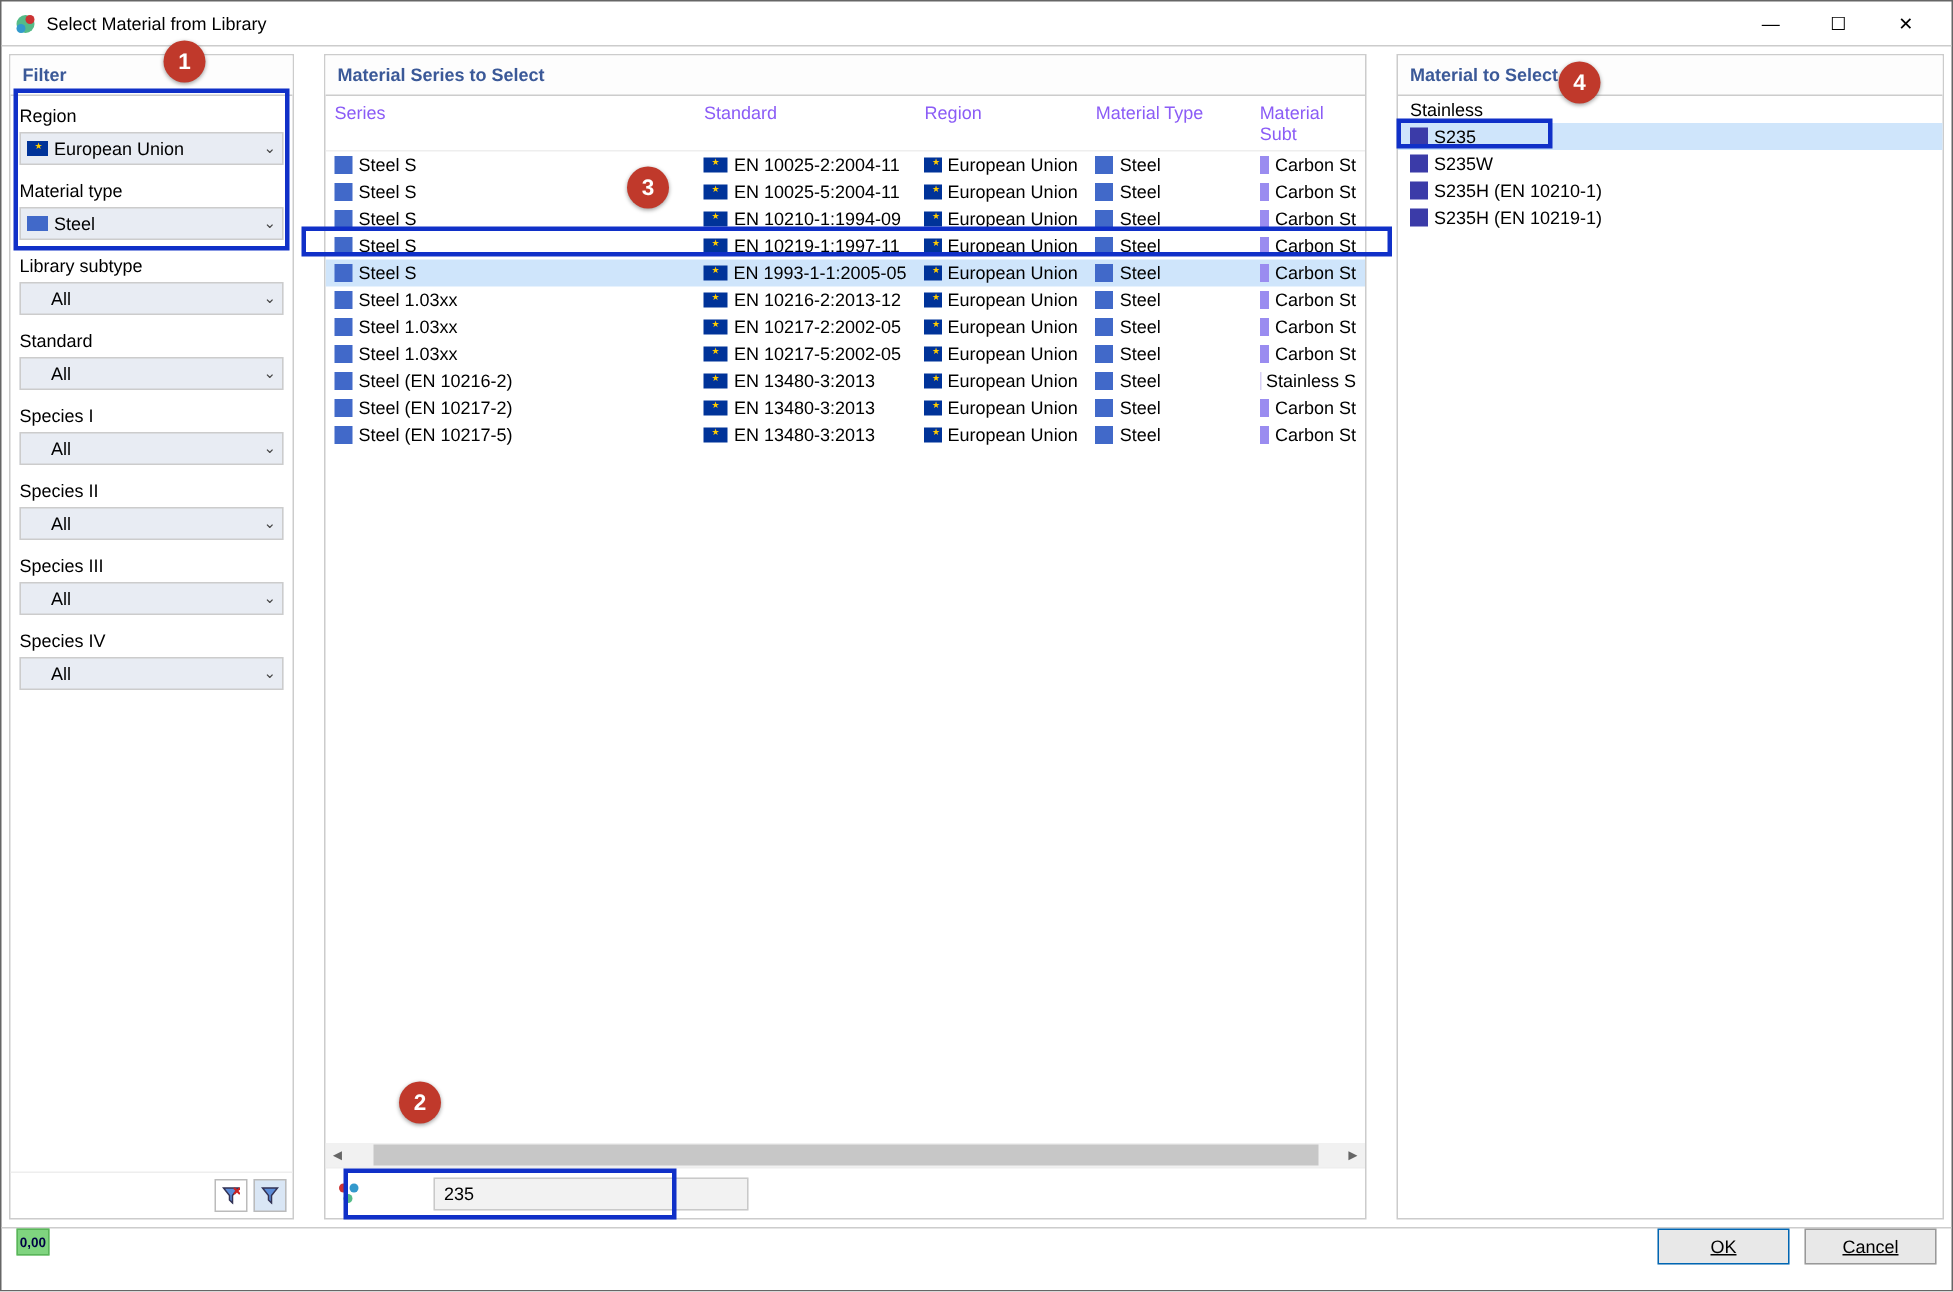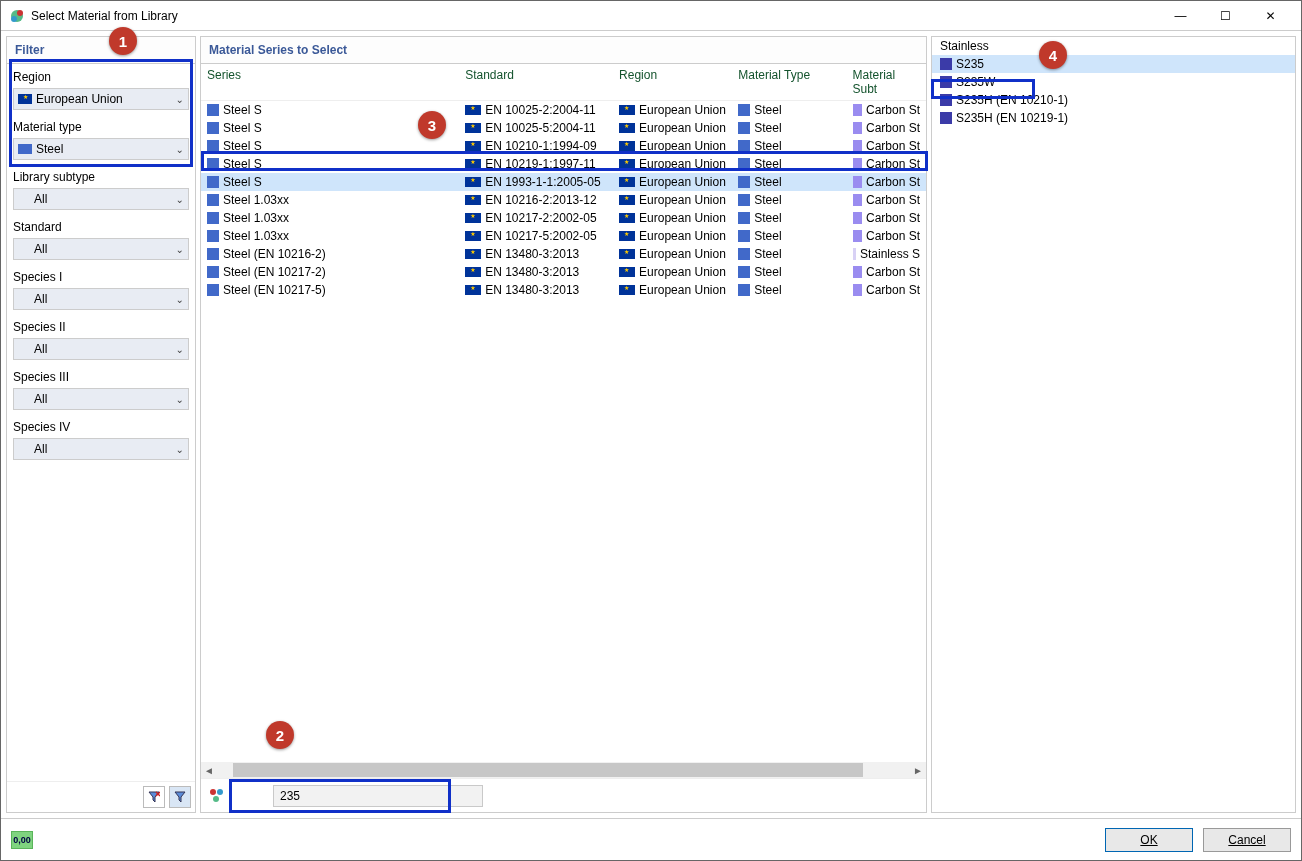--- a/index.html
+++ b/index.html
@@ -3,21 +3,21 @@
 <meta charset="utf-8">
 <style>
 * { box-sizing: border-box; margin: 0; padding: 0; }
 body { font-family: "Segoe UI", Tahoma, sans-serif; font-size: 12px; background: #fff; color: #000; }
 .window { width: 1302px; height: 861px; border: 1px solid #666; display: flex; flex-direction: column; position: relative; }
 .titlebar { height: 30px; display: flex; align-items: center; padding: 0 8px; border-bottom: 1px solid #ccc; }
 .titlebar .icon { width: 16px; height: 16px; margin-right: 6px; }
 .titlebar .title { flex: 1; font-size: 12px; }
 .winbtns { display: flex; }
 .winbtn { width: 45px; height: 29px; display: flex; align-items: center; justify-content: center; font-size: 12px; }
-.main { flex: 1; display: flex; padding: 5px; gap: 4px; overflow: hidden; }
+.main { flex: 1; display: flex; padding: 5px; gap: 20px; overflow: hidden; }
 .panel { border: 1px solid #ccc; display: flex; flex-direction: column; background: #fff; }
 .panel-header { color: #3b5998; font-weight: bold; padding: 6px 8px; border-bottom: 1px solid #ccc; background: #fdfdfd; font-size: 12px; }
 .filter-panel { width: 190px; }
 .filter-body { padding: 6px 6px; flex: 1; overflow: auto; }
 .filter-group { margin-bottom: 10px; }
 .filter-label { font-size: 12px; margin-bottom: 4px; display: block; }
 .filter-select { width: 100%; height: 22px; background: #e8ecf3; border: 1px solid #ccc; display: flex; align-items: center; padding: 0 4px; position: relative; cursor: pointer; }
 .filter-select .sel-icon { width: 14px; height: 10px; margin-right: 4px; display: inline-block; }
 .filter-select .sel-text { flex: 1; font-size: 12px; }
 .filter-select .chevron { font-size: 10px; color: #444; }
@@ -27,41 +27,41 @@
 .carbon-icon { width:12px; height:12px; background:#9a8cf0; display:inline-block; }
 .stain-icon { width:12px; height:12px; background:#d8d1f5; display:inline-block; }
 .mat-icon { width:12px; height:12px; background:#3b3ba8; display:inline-block; }
 .filter-btns { display:flex; justify-content:flex-end; gap:4px; padding:4px; border-top:1px solid #eee; }
 .smallbtn { width:22px; height:22px; border:1px solid #bbb; background:#fff; display:flex; align-items:center; justify-content:center; cursor:pointer; }
 .funnel { width:12px; height:12px; }
 .series-panel { flex: 1; min-width: 0; }
 .series-body { flex:1; overflow:hidden; position:relative; }
 .grid { width: 100%; font-size: 12px; }
 .grid-head { display:flex; border-bottom: 1px solid #eee; }
-.grid-head .col { padding: 4px 6px; font-size: 12px; color: #14532d; }
+.grid-head .col { padding: 4px 6px; font-size: 12px; color: #8b5cf6; }
 .grid-body { }
 .row { display:flex; height:18px; align-items:center; cursor:pointer; }
 .row.selected { background:#cfe5fb; }
 .row .col { padding: 1px 6px; display:flex; align-items:center; gap:4px; white-space:nowrap; overflow:hidden; }
 .c0 { width: 260px; }
 .c1 { width: 155px; }
 .c2 { width: 120px; }
 .c3 { width: 115px; }
 .c4 { width: 80px; }
 .scrollbar-h { position:absolute; bottom:0; left:0; right:0; height:16px; background:#f1f1f1; display:flex; align-items:center; }
 .scrollbar-h .thumb { height:14px; background:#c7c7c7; width:630px; margin-left:16px; }
 .scrollbar-h .arrow { width:16px; text-align:center; color:#666; font-size:10px; }
 .material-panel { width: 365px; }
 .material-body { flex:1; padding: 0; }
 .mat-row { display:flex; align-items:center; gap:4px; padding:1px 8px; height:18px; cursor:pointer; }
 .mat-row.selected { background:#cfe5fb; }
 .searchbar { height: 34px; display:flex; align-items:center; padding: 4px 6px; border-top: 1px solid #eee; gap:6px; position:relative; }
 .searchicon { width:20px; height:20px; display:flex; align-items:center; justify-content:center; }
 .searchinput { flex:0 0 210px; height:22px; border:1px solid #c9c9c9; background:#f2f2f2; padding:0 6px; font-size:12px;margin-left:40px; }
-.bottombar { height: 42px; border-top:1px solid #ccc; display:flex; align-items:center; padding:0 10px; gap:10px; }
+.bottombar { height: 42px; border-top:1px solid #ccc; display:flex; padding:0 10px; gap:10px; }
 .bottombar .spacer { flex:1; }
 .btn { width:88px; height:24px; border:1px solid #999; background:#e8e8e8; cursor:pointer; font-size:12px;text-decoration:underline; }
 .btn.primary { border:1px solid #0066b3; background:#e8e8e8; }
 .unitsicon { width:22px; height:18px; background:#7fd47f; border:1px solid #5ab45a; display:flex; align-items:center; justify-content:center; font-size:9px; font-weight:bold; color:#004; }
 
 .callout { position:absolute; width:28px; height:28px; border-radius:50%; background:#c0392b; color:#fff; font-weight:bold; font-size:15px; display:flex; align-items:center; justify-content:center; box-shadow:0 1px 3px rgba(0,0,0,.4); z-index:20; }
 .hl { position:absolute; border:3px solid #1030c8; z-index:15; pointer-events:none; }
 </style>
 </head>
 <body>
@@ -432,20 +432,21 @@
               <circle cx="4" cy="4" r="3" fill="#c33"></circle>
               <circle cx="11" cy="4" r="3" fill="#39c"></circle>
               <circle cx="7" cy="11" r="3" fill="#5b8"></circle>
             </svg>
         </div>
         <input type="text" class="searchinput" value="235" style="">
       </div>
     </div>
 
     <div class="panel material-panel">
+      <div class="panel-header">Material to Select</div>
       <div class="material-body">
         <div class="mat-row" style="font-weight:normal;cursor:default">
           <span style="font-size:12px">Stainless</span>
         </div>
         <div id="material-rows">
             <div class="mat-row selected">
               <span class="mat-icon"></span>
               <span>S235</span>
             </div>
             <div class="mat-row">

